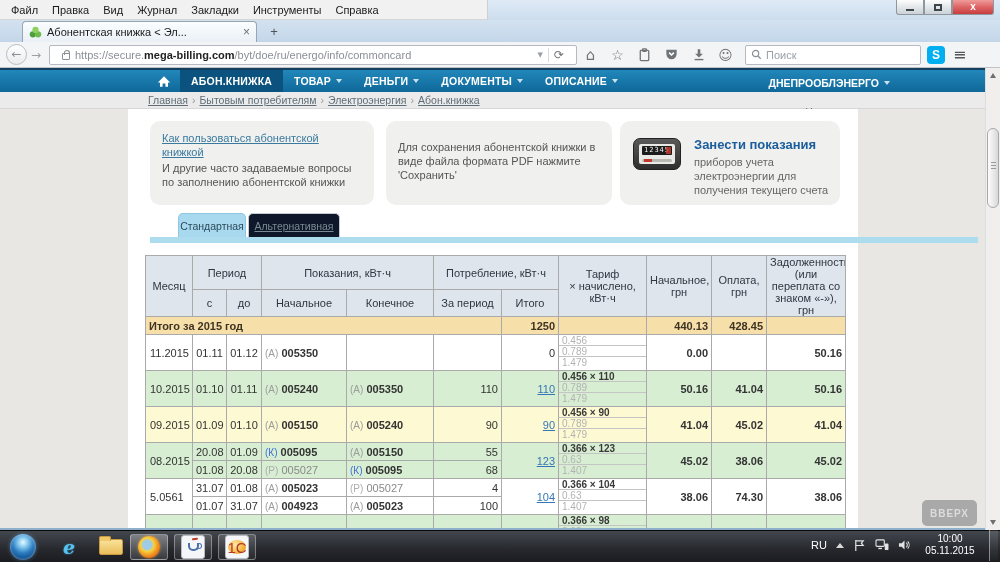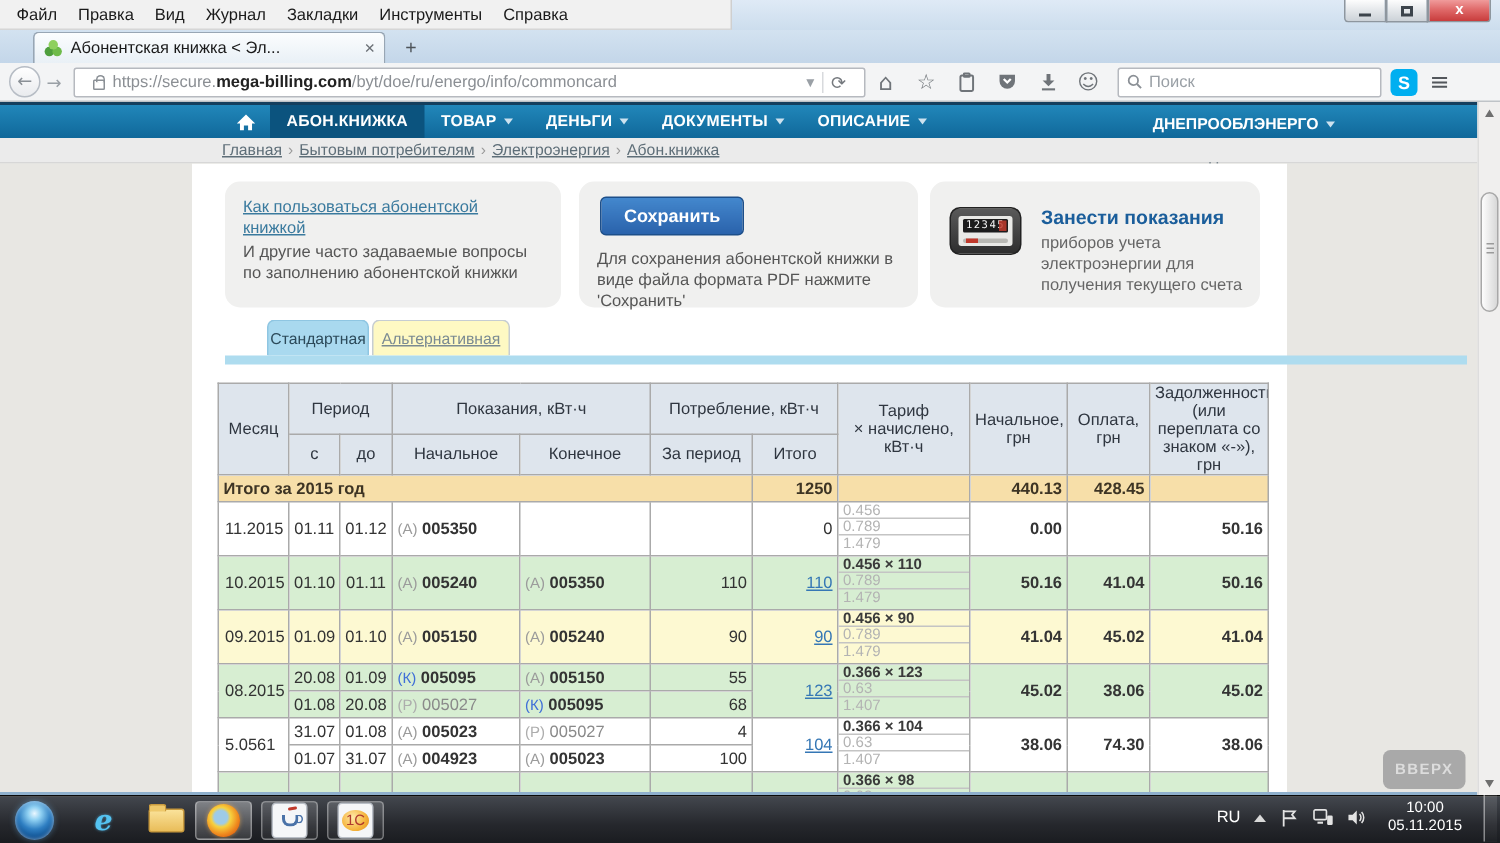--- a/index.html
+++ b/index.html
@@ -106,21 +106,21 @@
     font-size:7px; letter-spacing:1px; text-align:center; line-height:9px; border-radius:1px; position:relative; }
   .meter-digits:after { content:""; position:absolute; right:1px; top:1px; width:5px; height:7px; background:#c03a2b; opacity:.85; }
   .meter-slider { margin-top:4px; height:3px; background:#b9b9b4; border-radius:2px; position:relative; }
   .meter-slider:before { content:""; position:absolute; left:2px; top:0; width:8px; height:3px; background:#c0392b; }
   .read-title { position:absolute; left:74px; top:16px; font-size:13px; font-weight:bold; color:#1b5e9b; cursor:pointer; }
   .read-text { position:absolute; left:74px; top:34px; width:138px; font-size:11px; color:#666; line-height:14px; }
 
   .page-tab { position:absolute; height:24px; top:104px; border:1px solid #c6cdd2; border-bottom:none;
     border-radius:5px 5px 0 0; font-size:10.5px; display:flex; align-items:center; justify-content:center; cursor:pointer; }
   .page-tab.active { left:50px; width:68px; background:#a9d9ef; border-color:#8fc6e2; color:#2c4a5a; }
-  .page-tab.alt { left:120px; width:92px; background:#fef9c3; color:#7a8a92; }
+  .page-tab.alt { left:120px; width:92px; background:#0f172a; color:#7a8a92; }
   .page-tab.alt span { text-decoration:underline; }
   .bluebar { position:absolute; left:150px; top:128px; width:828px; height:6px; background:#aedcef; }
 
   
   table.book { position:absolute; left:145px; top:146px; border-collapse:collapse; table-layout:fixed;
     width:700px; font-size:11px; color:#333; background:#fff; border:1px solid #8c8c8c; }
   .book td, .book th { border:1px solid #aaaaaa; padding:0 3px; overflow:hidden; }
   .book thead th { background:#dee5ed; font-weight:normal; text-align:center; color:#2f3640; font-size:11px; line-height:12px; }
   .book tr.h1 { height:28px; } .book tr.h2 { height:22px; }
   .th-pre { white-space:pre-line; }
@@ -177,21 +177,21 @@
     background:#eec86a; border:1px solid #c89a3e; border-bottom:none; border-radius:2px 2px 0 0; }
   .ffx { width:22px; height:22px; border-radius:50%;
     background:radial-gradient(circle at 42% 40%, #9ecbe8 0 24%, #f7d13e 36%, #ef8b1f 62%, #d9560e 85%, #a93c08 100%);
     box-shadow:0 0 3px rgba(255,180,80,.6); }
   .javabox, .onecbox { width:24px; height:24px; background:#f5f6f8; border:1px solid #b9bec6; border-radius:3px;
     display:flex; align-items:center; justify-content:center; }
   .cup { width:11px; height:8px; border:2px solid #4a72a8; border-top:none; border-radius:0 0 5px 5px; position:relative; }
   .cup:before { content:""; position:absolute; right:-5px; top:0; width:3px; height:4px; border:1.5px solid #4a72a8; border-left:none; border-radius:0 3px 3px 0; }
   .cup:after { content:""; position:absolute; left:2px; top:-5px; width:6px; height:2px; background:#c0392b; border-radius:2px; transform:rotate(-8deg); }
   .onec { width:18px; height:14px; border-radius:50%; background:radial-gradient(circle at 40% 35%, #ffe9a8, #f5b43c 60%, #e08a1e);
-    color:#b03a2e; font-size:10px; font-weight:normal; display:flex; align-items:center; justify-content:center; }
+    color:#b03a2e; font-size:15px; font-weight:normal; display:flex; align-items:center; justify-content:center; }
   .tray { position:absolute; right:0; top:0; height:28px; display:flex; align-items:center; gap:9px; padding-right:2px; }
   .tray-lang { color:#fff; font-size:11px; }
   .tray-uparrow { width:0; height:0; border-left:4px solid transparent; border-right:4px solid transparent; border-bottom:5px solid #d9d9d9; }
   .tray svg { display:block; }
   .tray-clock { color:#fff; font-size:10px; line-height:12px; text-align:center; width:60px; }
   .showdesk { width:9px; height:32px; border-left:1px solid rgba(255,255,255,.45); background:linear-gradient(rgba(255,255,255,.12),rgba(255,255,255,.02)); }
 
   a { cursor:pointer; }
 </style>
 </head>
@@ -321,21 +321,20 @@
 
   <div class="pagebody">
     <div class="content">
 
       <div class="infobox box-help">
         <span class="help-link">Как пользоваться абонентской книжкой</span>
         <div class="help-text">И другие часто задаваемые вопросы по заполнению абонентской книжки</div>
       </div>
 
       <div class="infobox box-save">
-        <span class="savebtn">Сохранить</span>
         <div class="save-text">Для сохранения абонентской книжки в виде файла формата PDF нажмите 'Сохранить'</div>
       </div>
 
       <div class="infobox box-read">
         <div class="meter">
           <div class="meter-face">
             <div class="meter-digits">12345</div>
             <div class="meter-slider"></div>
           </div>
         </div>

